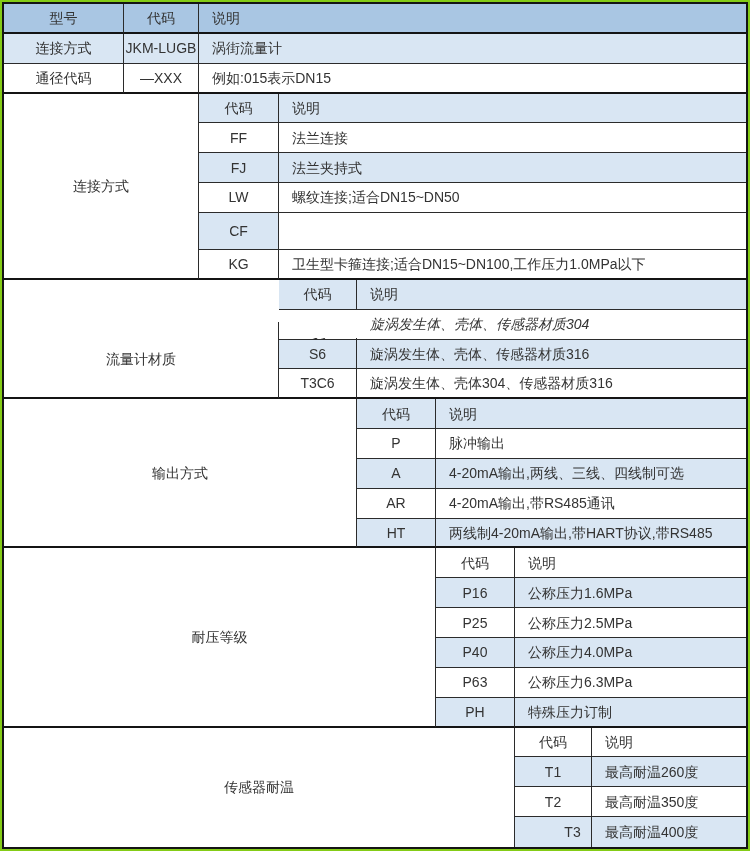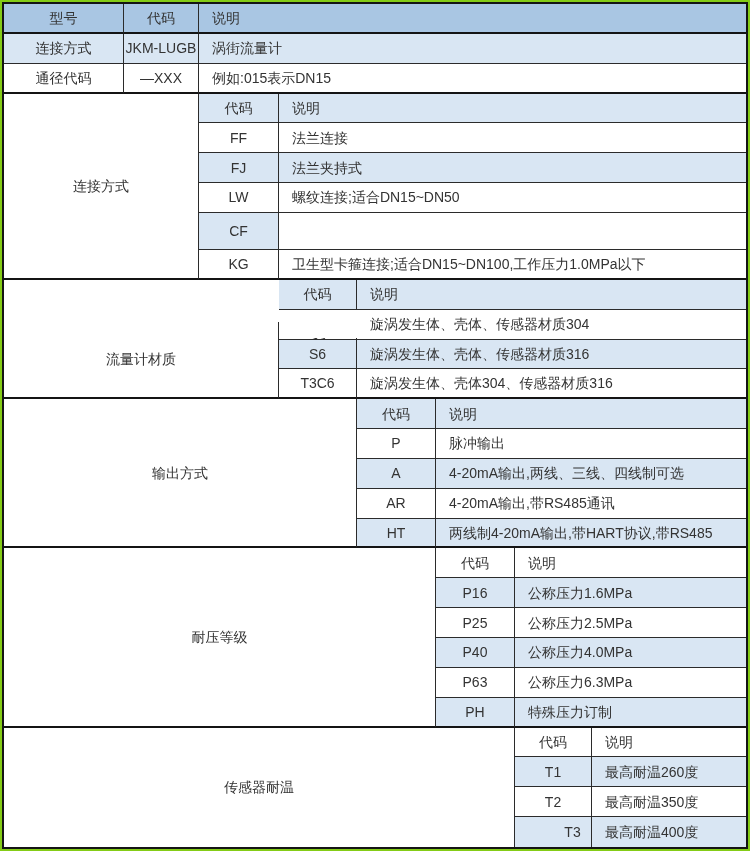--- a/index.html
+++ b/index.html
@@ -77,21 +77,21 @@
       <div class="cell plain" style="grid-area: 7 / 3 / 8 / 4;">LW</div>
       <div class="cell plain left no-r" style="grid-area: 7 / 4 / 8 / 9;">螺纹连接;适合DN15~DN50</div>
       <div class="cell band" style="grid-area: 8 / 3 / 9 / 4;">CF</div>
       <div class="cell band left no-r" style="grid-area: 8 / 4 / 9 / 9; margin-top: 36px;">简易插入式;适合DN300以上</div>
       <div class="cell plain sec-end" style="grid-area: 9 / 3 / 10 / 4;">KG</div>
       <div class="cell plain left no-r sec-end" style="grid-area: 9 / 4 / 10 / 9;">卫生型卡箍连接;适合DN15~DN100,工作压力1.0MPa以下</div>
       <div class="cell plain sec-end" style="grid-area: 10 / 1 / 14 / 4; margin-top: 42px;">流量计材质</div>
       <div class="cell band" style="grid-area: 10 / 4 / 11 / 5;">代码</div>
       <div class="cell band left no-r" style="grid-area: 10 / 5 / 11 / 9;">说明</div>
       <div class="cell plain" style="grid-area: 11 / 4 / 12 / 5; margin-top: 28px;">S3</div>
-      <div class="cell plain left no-r" style="grid-area: 11 / 5 / 12 / 9;">旋涡发生体、壳体、传感器材质304</div>
+      <div class="cell plain left no-r" style="grid-area: 11 / 5 / 12 / 9; font-style: italic;">旋涡发生体、壳体、传感器材质304</div>
       <div class="cell band" style="grid-area: 12 / 4 / 13 / 5;">S6</div>
       <div class="cell band left no-r" style="grid-area: 12 / 5 / 13 / 9;">旋涡发生体、壳体、传感器材质316</div>
       <div class="cell plain sec-end" style="grid-area: 13 / 4 / 14 / 5;">T3C6</div>
       <div class="cell plain left no-r sec-end" style="grid-area: 13 / 5 / 14 / 9;">旋涡发生体、壳体304、传感器材质316</div>
       <div class="cell plain sec-end" style="grid-area: 14 / 1 / 19 / 5;">输出方式</div>
       <div class="cell band" style="grid-area: 14 / 5 / 15 / 6;">代码</div>
       <div class="cell band left no-r" style="grid-area: 14 / 6 / 15 / 9;">说明</div>
       <div class="cell plain" style="grid-area: 15 / 5 / 16 / 6;">P</div>
       <div class="cell plain left no-r" style="grid-area: 15 / 6 / 16 / 9;">脉冲输出</div>
       <div class="cell band" style="grid-area: 16 / 5 / 17 / 6;">A</div>

